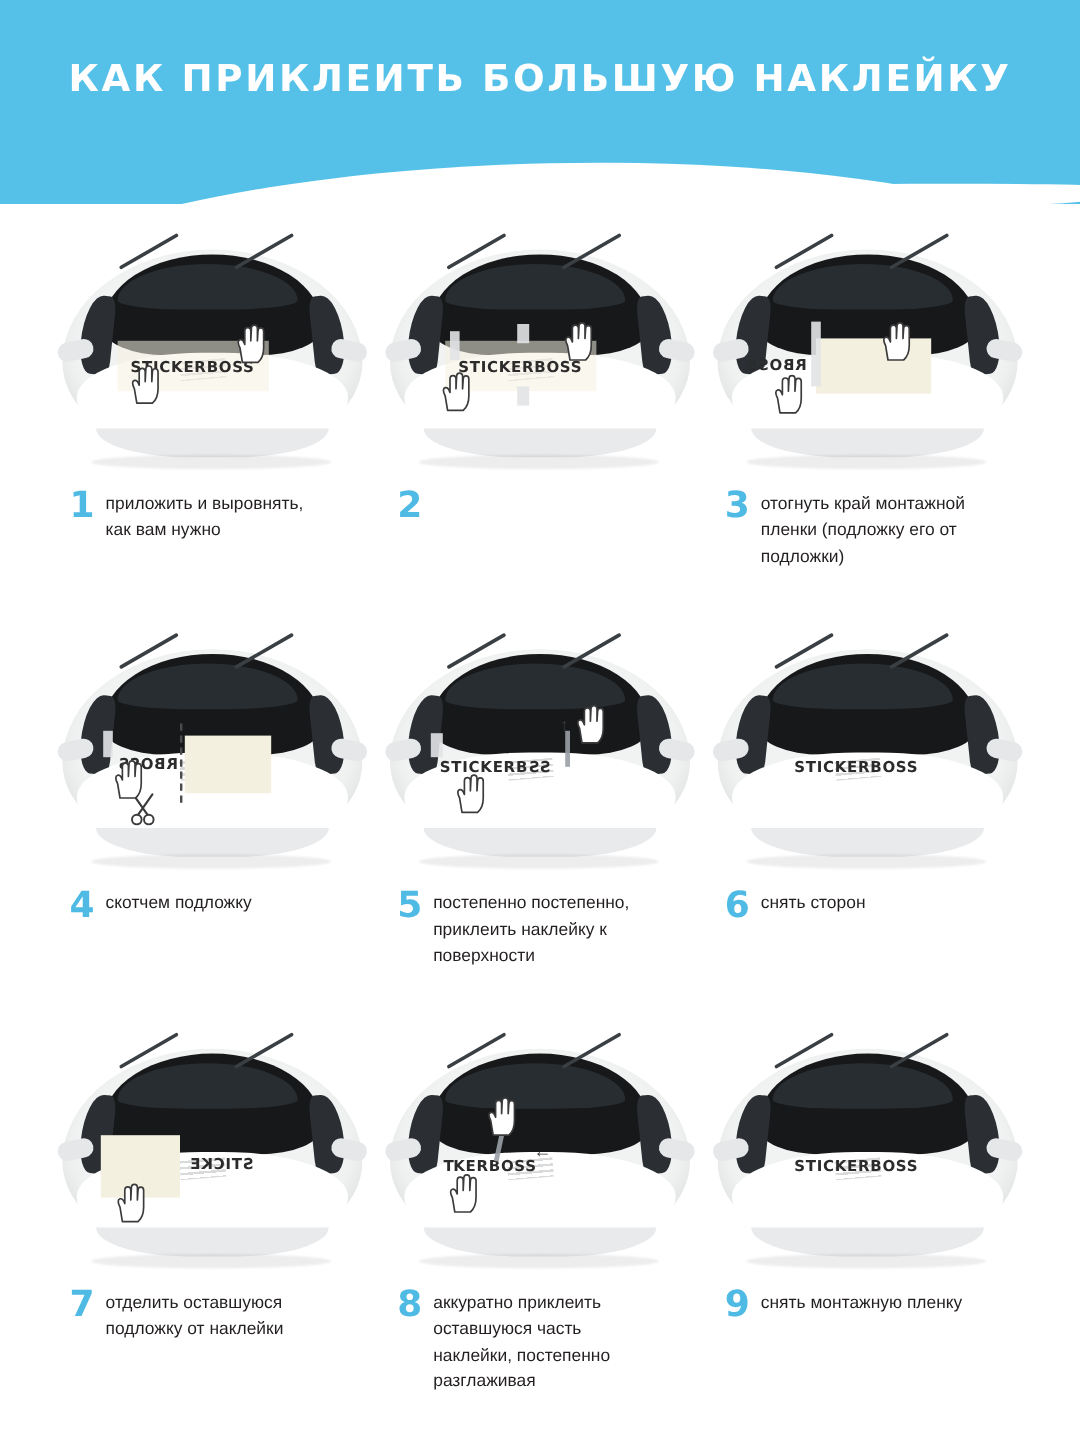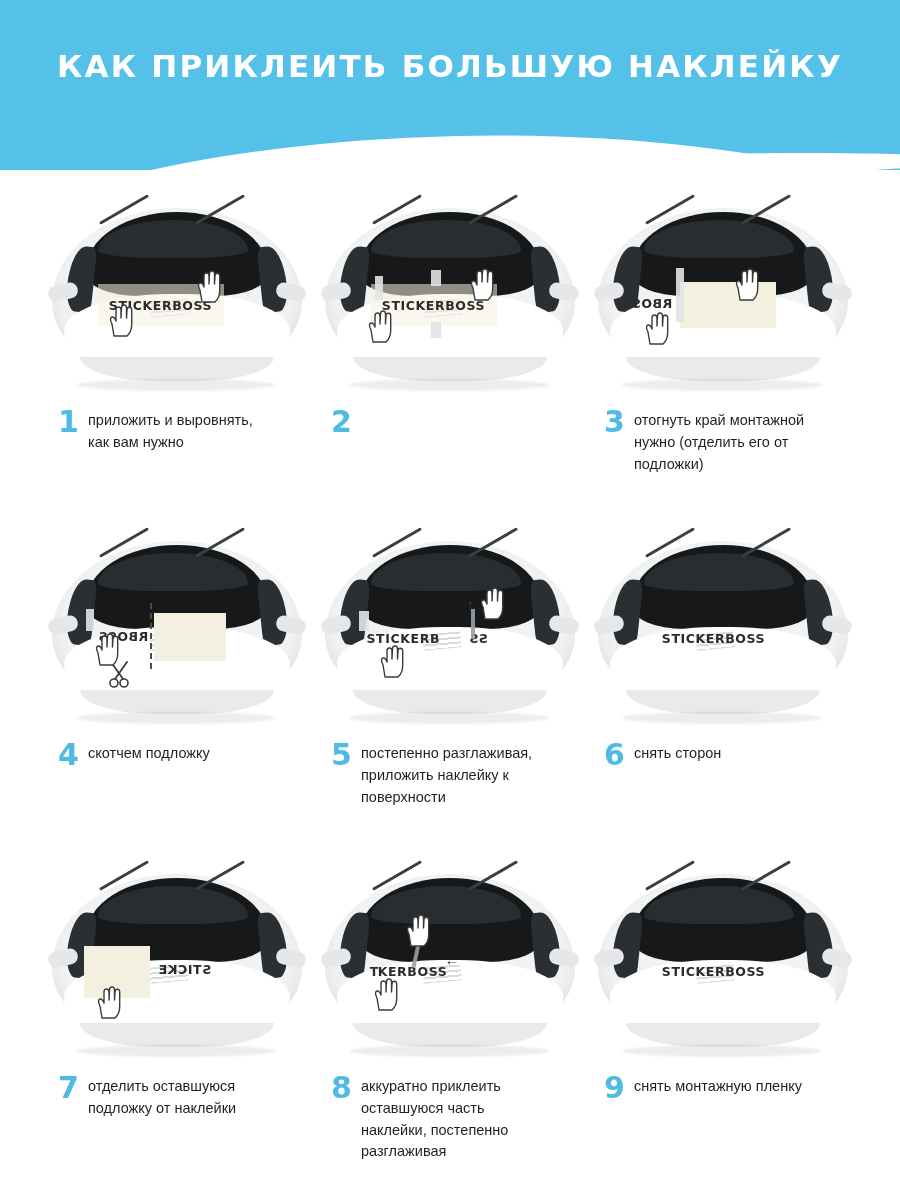--- a/index.html
+++ b/index.html
@@ -354,21 +354,21 @@
               </svg>
           </div>
           <div class="hand" style="left:50px; top:112px;">
             <svg viewBox="0 0 30 36">
                 <path d="M8 34 L6 22 Q3 16 6 15 Q8.5 14.5 10 19 L10 8 Q10 5 12.5 5 Q15 5 15 8 L15 16 L15.5 6 Q15.5 3 18 3 Q20.5 3 20.5 6 L20.5 16 L21 8 Q21 5.3 23.3 5.3 Q25.7 5.3 25.7 8 L25.7 22 Q25.7 30 21 34 Z" fill="#ffffff" stroke="#3b3b3b" stroke-width="1.4" stroke-linejoin="round"></path>
               </svg>
           </div>
         </div>
         <div class="caption">
           <div class="step-num">3</div>
-          <div class="step-text">отогнуть край монтажной нужно (отделить его от подложки)</div>
+          <div class="step-text">отогнуть край монтажной пленки (подложку его от подложки)</div>
         </div>
       </div>
     </div>
 
     <div class="row" style="margin-top:46px;">
 
       <div class="cell">
         <div class="illus">
           <div class="car">
             <div class="body"></div>
@@ -418,41 +418,41 @@
             <div class="pillar-r"></div>
             <div class="wiper-l"></div>
             <div class="wiper-r"></div>
             <div class="mirror-l"></div>
             <div class="mirror-r"></div>
             <div class="hoodline"></div>
             <div class="vent"></div>
             <div class="bumper"></div>
             <div class="shadow"></div>
           </div>
-          <div class="sticker clear" style="left:44px; top:86px; width:140px; height:42px; justify-content:flex-start; padding-left:4px;gap:29px;">
+          <div class="sticker clear" style="left:44px; top:86px; width:140px; height:42px; justify-content:flex-start; padding-left:4px;">
             <span>STICKERB</span>
               <span class="flip" style="display:inline-block">SS</span>
           </div>
           <div class="tape" style="left:40px; top:80px; width:10px; height:20px;"></div>
           <div class="arrow" style="left:148px; top:66px;">↑</div>
           <div class="tape" style="left:152px; top:78px; width:4px; height:30px; background:#9aa0a6;"></div>
           <div class="hand" style="left:158px; top:54px;">
             <svg viewBox="0 0 30 36">
                 <path d="M8 34 L6 22 Q3 16 6 15 Q8.5 14.5 10 19 L10 8 Q10 5 12.5 5 Q15 5 15 8 L15 16 L15.5 6 Q15.5 3 18 3 Q20.5 3 20.5 6 L20.5 16 L21 8 Q21 5.3 23.3 5.3 Q25.7 5.3 25.7 8 L25.7 22 Q25.7 30 21 34 Z" fill="#ffffff" stroke="#3b3b3b" stroke-width="1.4" stroke-linejoin="round"></path>
               </svg>
           </div>
           <div class="hand" style="left:58px; top:112px;">
             <svg viewBox="0 0 30 36">
                 <path d="M8 34 L6 22 Q3 16 6 15 Q8.5 14.5 10 19 L10 8 Q10 5 12.5 5 Q15 5 15 8 L15 16 L15.5 6 Q15.5 3 18 3 Q20.5 3 20.5 6 L20.5 16 L21 8 Q21 5.3 23.3 5.3 Q25.7 5.3 25.7 8 L25.7 22 Q25.7 30 21 34 Z" fill="#ffffff" stroke="#3b3b3b" stroke-width="1.4" stroke-linejoin="round"></path>
               </svg>
           </div>
         </div>
         <div class="caption">
           <div class="step-num">5</div>
-          <div class="step-text">постепенно разглаживая, приложить наклейку к поверхности</div>
+          <div class="step-text">постепенно постепенно, приклеить наклейку к поверхности</div>
         </div>
       </div>
 
       <div class="cell">
         <div class="illus">
           <div class="car">
             <div class="body"></div>
             <div class="windshield"></div>
             <div class="windshield-gloss"></div>
             <div class="pillar-l"></div>

